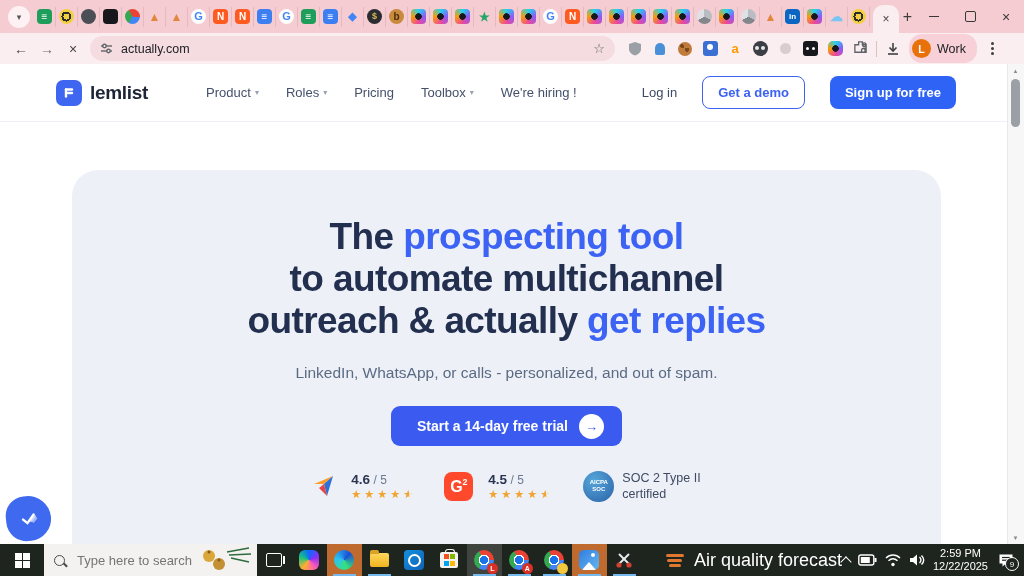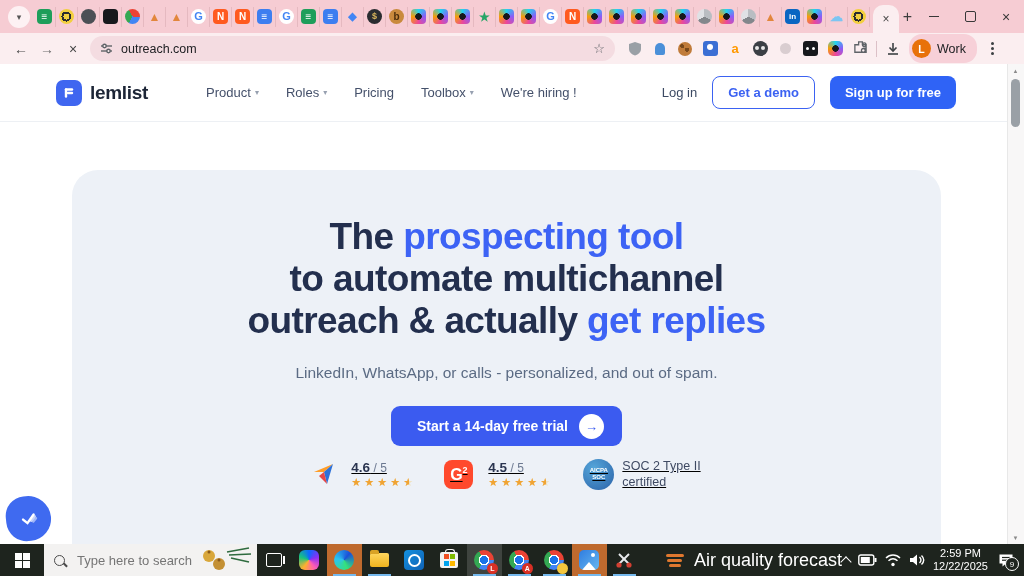--- a/index.html
+++ b/index.html
@@ -70,37 +70,37 @@
   .sb-thumb{position:absolute;top:15px;left:3px;width:9px;height:48px;background:#9aa0a6;border-radius:5px;}
 
   .site-header{position:absolute;top:0;left:0;right:0;height:57px;background:#fff;
     border-bottom:1px solid #edf0f4;display:flex;align-items:center;padding-left:56px;}
   .logo{display:flex;align-items:center;gap:8px;}
   .logo-mark{width:26px;height:26px;border-radius:7px;background:#3f66f0;display:flex;align-items:center;justify-content:center;}
   .logo-text{font-size:19px;font-weight:700;color:#1c2536;letter-spacing:-.3px;}
   .main-nav{display:flex;gap:27px;margin-left:58px;align-items:center;}
   .nav-item{font-size:13px;color:#44506a;display:flex;gap:4px;align-items:center;cursor:pointer;}
   .nav-caret{font-size:8px;color:#97a0b0;}
-  .header-right{margin-left:auto;display:flex;align-items:center;gap:15px;margin-right:52px;}
+  .header-right{margin-left:auto;display:flex;align-items:center;gap:25px;margin-right:52px;}
   .login{font-size:13px;color:#3c4a63;}
   .btn-outline{height:33px;padding:0 15px;border:1.5px solid #3b62f2;color:#3b62f2;border-radius:8px;
     font-size:13px;font-weight:700;display:flex;align-items:center;background:#fff;}
   .btn-solid{height:33px;padding:0 15px;background:#2f63f6;color:#fff;border-radius:8px;
     font-size:13px;font-weight:700;display:flex;align-items:center;border:none;}
 
   .hero{position:absolute;top:106px;left:72px;width:869px;height:500px;background:#edf1f7;
     border-radius:26px;text-align:center;}
   .h1{margin-top:46px;font-size:37px;font-weight:700;line-height:42px;letter-spacing:-.6px;color:#232f4e;}
   .h1 .blue{color:#3d63f5;}
   .sub{margin-top:20px;font-size:15.5px;line-height:21px;color:#5b6b84;}
   .cta{margin-top:23px;display:inline-flex;align-items:center;gap:11px;height:40px;
     padding:0 18px 0 26px;background:#3b5bf0;border-radius:9px;color:#fff;font-size:14px;font-weight:700;border:none;}
   .cta-circle{width:25px;height:25px;border-radius:50%;background:#fff;color:#3b5bf0;
     display:flex;align-items:center;justify-content:center;font-size:13px;font-weight:400;}
-  .ratings{margin-top:12px;display:flex;justify-content:center;align-items:center;gap:15px;text-decoration:underline;}
+  .ratings{margin-top:24px;display:flex;justify-content:center;align-items:center;gap:15px;}
   .rate-block{text-align:left;}
   .score{font-size:13.5px;font-weight:700;color:#2b3550;}
   .score .suffix{font-weight:400;color:#6b7890;font-size:12px;}
   .stars{display:flex;gap:1px;margin-top:1px;}
   .star{position:relative;width:12px;height:13px;font-size:11px;line-height:13px;}
   .star .sb{position:absolute;left:0;top:0;color:#efe2c2;}
   .star .so{position:absolute;left:0;top:0;color:#f0a434;overflow:hidden;white-space:nowrap;}
   .g2{width:29px;height:29px;border-radius:8px;background:#ff492c;color:#fff;
     display:flex;align-items:flex-start;justify-content:center;font-weight:700;font-size:16px;line-height:29px;margin-left:14px;}
   .g2 .two{font-size:9px;line-height:20px;}
@@ -311,21 +311,21 @@
     <div class="nav-btn">×</div>
     <div class="omnibox">
       <svg width="13" height="13" viewBox="0 0 13 13">
         <g stroke="#5f6368" stroke-width="1.4" fill="none">
           <line x1="1" y1="4" x2="12" y2="4"></line>
             <line x1="1" y1="9" x2="12" y2="9"></line>
           <circle cx="4.5" cy="4" r="1.7" fill="#fbeef0"></circle>
             <circle cx="8.5" cy="9" r="1.7" fill="#fbeef0"></circle>
         </g>
       </svg>
-      <span class="url">outreach.com</span>
+      <span class="url">actually.com</span>
       <span class="omni-star">☆</span>
     </div>
     <div class="ext-row">
       <div class="exticon">
         <svg width="14" height="15" viewBox="0 0 14 15">
             <path d="M7 1 L13 3 V8 C13 11 10.5 13.4 7 14.5 C3.5 13.4 1 11 1 8 V3 Z" fill="#9aa0a6"></path>
           </svg>
       </div>
       <div class="exticon">
         <div style="width:10px;height:12px;border-radius:5px 5px 2px 2px;background:#4a90d9;"></div>

